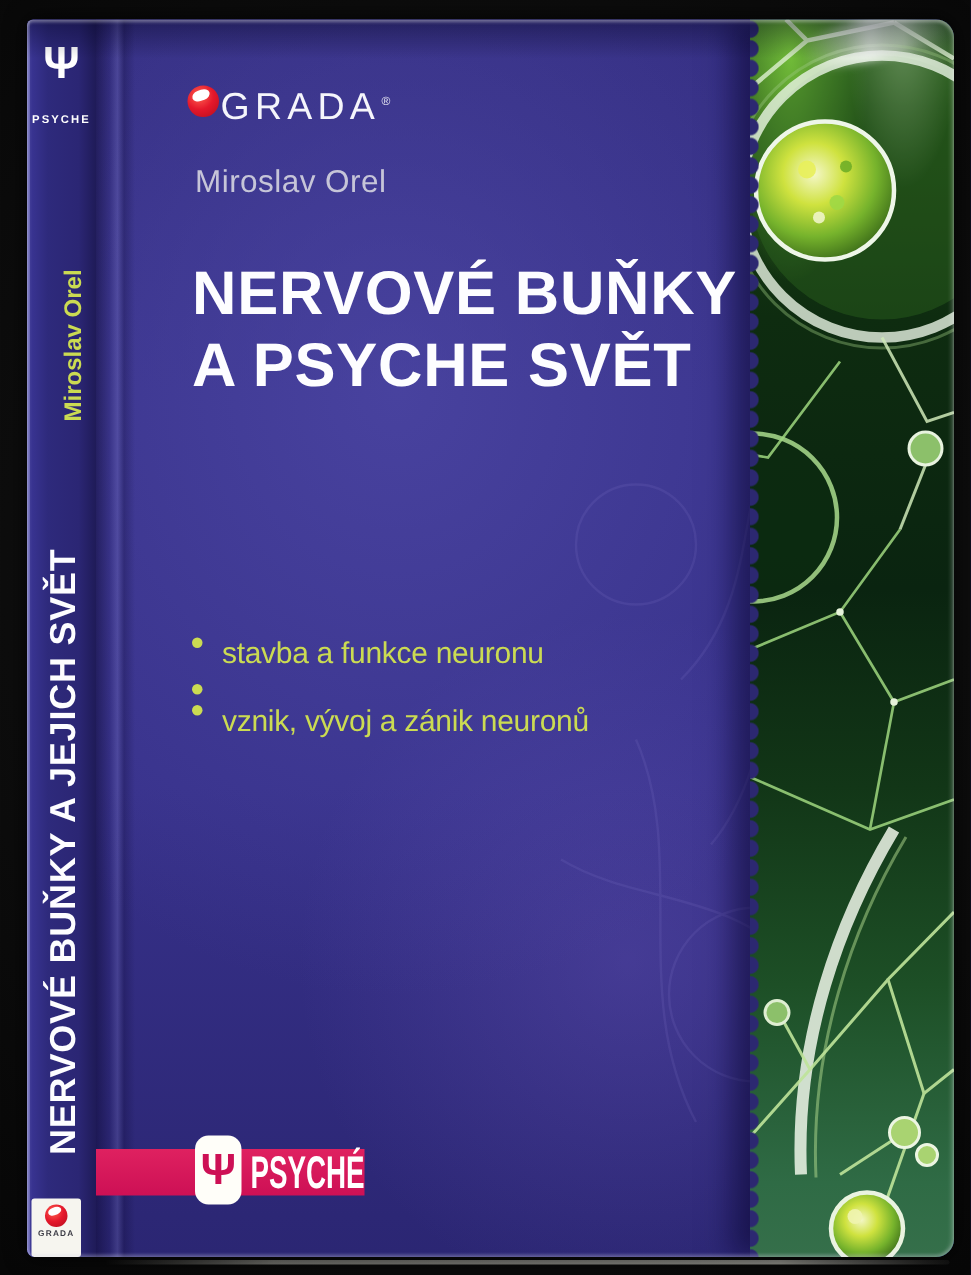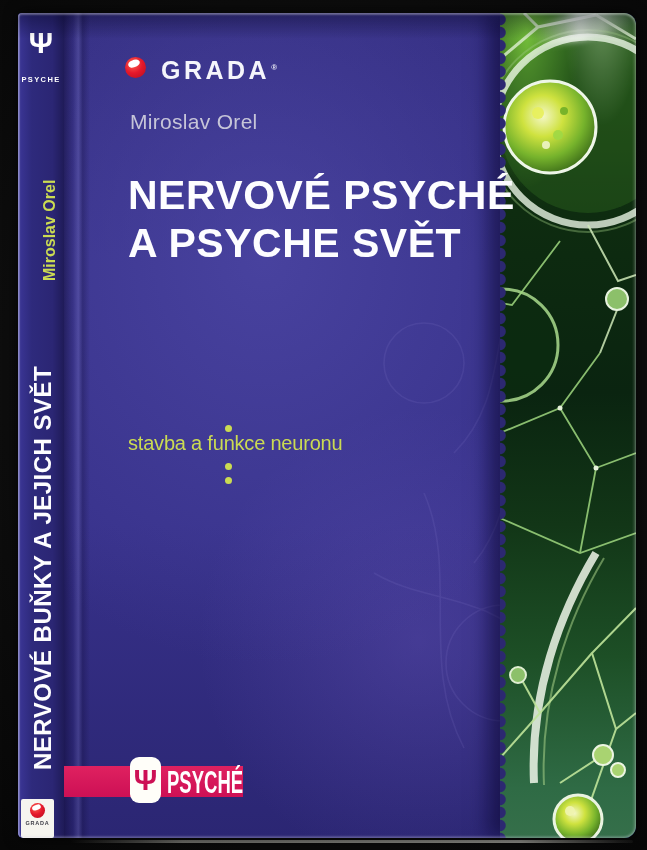--- a/index.html
+++ b/index.html
@@ -61,26 +61,26 @@
     position:absolute;left:46px;right:0;top:0;bottom:0;z-index:1;
     background:
       radial-gradient(90% 70% at 35% 30%, rgba(86,80,176,.55), rgba(0,0,0,0) 70%),
       radial-gradient(55% 40% at 62% 76%, rgba(116,96,198,.28), rgba(0,0,0,0) 70%),
       linear-gradient(180deg,#332d80 0%,#373189 30%,#37318a 62%,#2b2673 100%);
   }
   .hinge{position:absolute;left:46px;top:0;bottom:0;width:26px;z-index:5;pointer-events:none;
     background:linear-gradient(90deg, rgba(12,8,50,.50) 0%, rgba(12,8,50,.12) 35%, rgba(170,170,230,.16) 55%, rgba(12,8,50,.28) 72%, rgba(12,8,50,0) 100%);}
   .ghost-web{position:absolute;left:300px;top:230px;z-index:2;opacity:.8;}
   .grada-logo{position:absolute;left:107px;top:44px;z-index:10;display:flex;align-items:flex-start;}
-  .grada-word{margin-left:15px;color:#f5f5fb;font-size:25px;line-height:22px;font-weight:700;letter-spacing:3.5px;}
+  .grada-word{margin-left:1px;color:#f5f5fb;font-size:25px;line-height:22px;font-weight:400;letter-spacing:3.5px;}
   .grada-reg{color:#e8e8f4;font-size:8px;vertical-align:super;margin-left:1px;letter-spacing:0;}
   .author{position:absolute;left:112px;top:97px;z-index:10;color:#c6c5d8;font-size:21px;letter-spacing:.3px;}
   .title{position:absolute;left:110px;top:158px;z-index:10;color:#fdfdff;font-weight:700;font-size:41px;line-height:48px;letter-spacing:.5px;}
   .features{position:absolute;left:110px;top:412px;z-index:10;list-style:none;margin:0;padding:0;}
-  .features li{display:flex;align-items:center;margin-bottom:7.5px;font-size:20px;color:var(--bullet-yellow,#cbdb52);letter-spacing:-.2px;flex-direction:column;}
+  .features li{display:flex;margin-bottom:7.5px;font-size:20px;color:var(--bullet-yellow,#cbdb52);letter-spacing:-.2px;}
   .features .dot{width:7px;height:7px;border-radius:50%;background:var(--bullet-yellow,#cbdb52);margin-right:13px;flex:0 0 auto;}
   
   .series-band{position:absolute;left:46px;top:753px;width:179px;height:31px;z-index:12;
     background:linear-gradient(180deg,#df2160,var(--band-magenta,#c60d50));}
   .psyche-chip{position:absolute;left:66px;top:-9px;width:31px;height:46px;background:#fffef9;border-radius:9px;
     display:flex;align-items:center;justify-content:center;}
   .psyche-chip .psi{color:var(--band-magenta,#cf1157);font-size:29px;font-weight:700;line-height:1;}
   .band-label{position:absolute;left:103px;top:0;height:31px;line-height:32px;color:#fff;font-size:25px;font-weight:700;
     transform:scale(.74,1.22);transform-origin:left center;white-space:nowrap;}
   
@@ -181,34 +181,35 @@
     <div class="hinge"></div>
 
     <div class="grada-logo">
       <span class="grada-ball big"></span>
       <span class="grada-word"><span>GRADA</span><span class="grada-reg">®</span></span>
     </div>
 
     <div class="author">Miroslav Orel</div>
 
     <div class="title">
-      <div>NERVOVÉ PSYCHÉ</div>
+      <div>NERVOVÉ BUŇKY</div>
       <div>A PSYCHE SVĚT</div>
     </div>
 
     <ul class="features">
       <li>
           <span class="dot"></span>
           <span>stavba a funkce neuronu</span>
         </li>
       <li>
           <span class="dot"></span>
         </li>
       <li>
           <span class="dot"></span>
+          <span>vznik, vývoj a zánik neuronů</span>
         </li>
     </ul>
 
     <div class="series-band">
       <div class="psyche-chip">
         <span class="psi">Ψ</span>
       </div>
       <span class="band-label">PSYCHÉ</span>
     </div>
 

